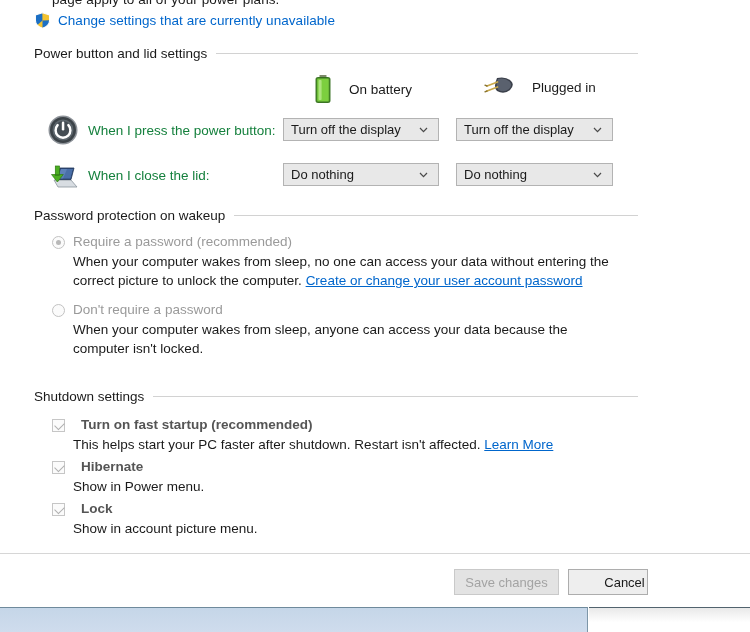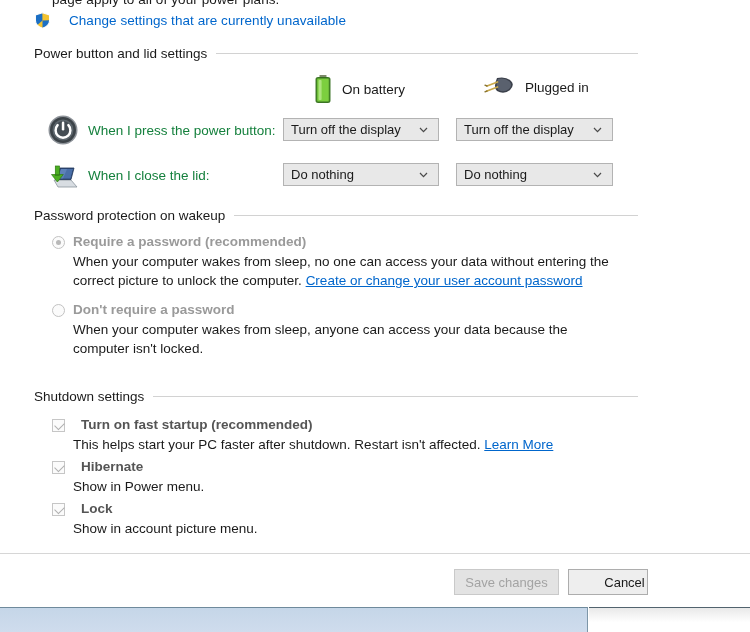--- a/index.html
+++ b/index.html
@@ -29,21 +29,21 @@
     letter-spacing: 0.1px;
   }
 
   
   .uac-row {
     position: absolute;
     left: 34px;
     top: 12px;
     display: flex;
     align-items: center;
-    gap: 18px;
+    gap: 7px;
   }
   .shield-icon { width: 17px; height: 17px; display: block; }
   .uac-link {
     font-size: 13.5px;
     color: #0066cc;
     white-space: nowrap;
     cursor: pointer;
     letter-spacing: 0.05px;
   }
 
@@ -70,21 +70,21 @@
 
   #hdr-power { top: 46px; }
   #hdr-password { top: 208px; }
   #hdr-shutdown { top: 389px; }
 
   
   .col-head {
     position: absolute;
     display: flex;
     align-items: center;
-    gap: 9px;
+    gap: 16px;
     top: 74px;
   }
   #col-battery { left: 313px; }
   #col-plugged { left: 484px; }
   .col-head .label {
     font-size: 13.5px;
     color: #1a1a1a;
     white-space: nowrap;
   }
 
@@ -137,21 +137,21 @@
   #combo-pb-bat  { left: 283px; top: 118px; width: 156px; }
   #combo-pb-plug { left: 456px; top: 118px; width: 157px; }
   #combo-lid-bat { left: 283px; top: 163px; width: 156px; }
   #combo-lid-plug{ left: 456px; top: 163px; width: 157px; }
 
   
   .radio-block { position: absolute; left: 52px; width: 585px; }
   #radio-require { top: 234px; }
   #radio-norequire { top: 302px; }
 
-  .radio-line { display: flex; align-items: flex-start; gap: 8px; font-weight: bold; }
+  .radio-line { display: flex; align-items: flex-start; gap: 8px; }
   .radio-mark {
     width: 13px; height: 13px;
     flex: 0 0 13px;
     margin-top: 2px;
     border-radius: 50%;
     border: 1px solid #c2c2c2;
     background: #fbfbfb;
     position: relative;
   }
   .radio-mark.checked::after {

